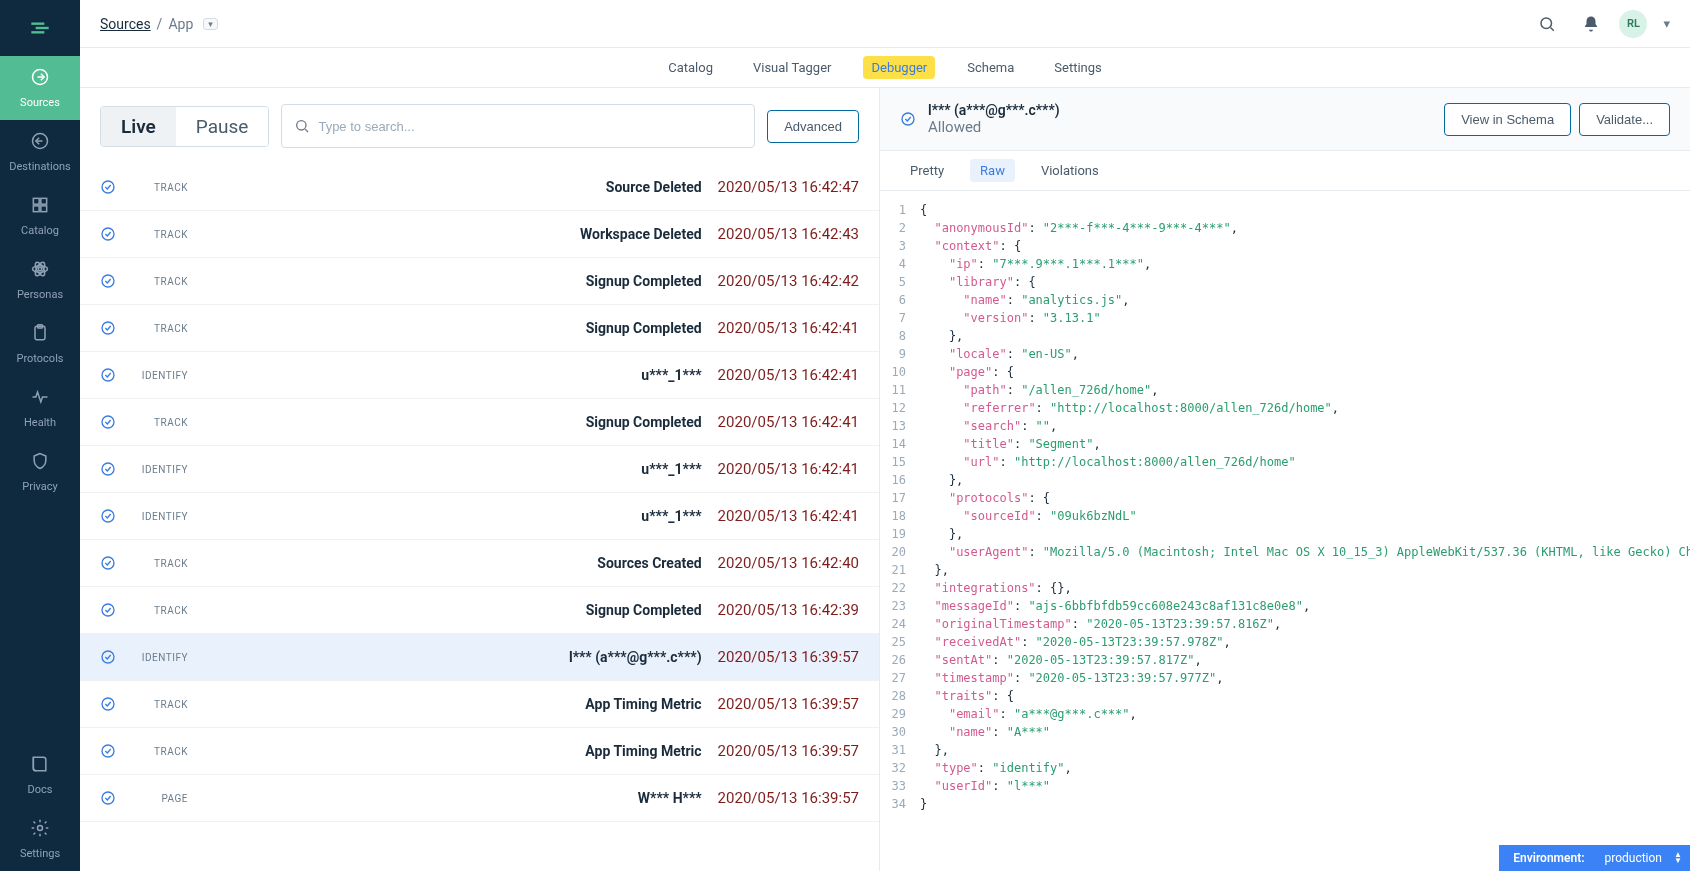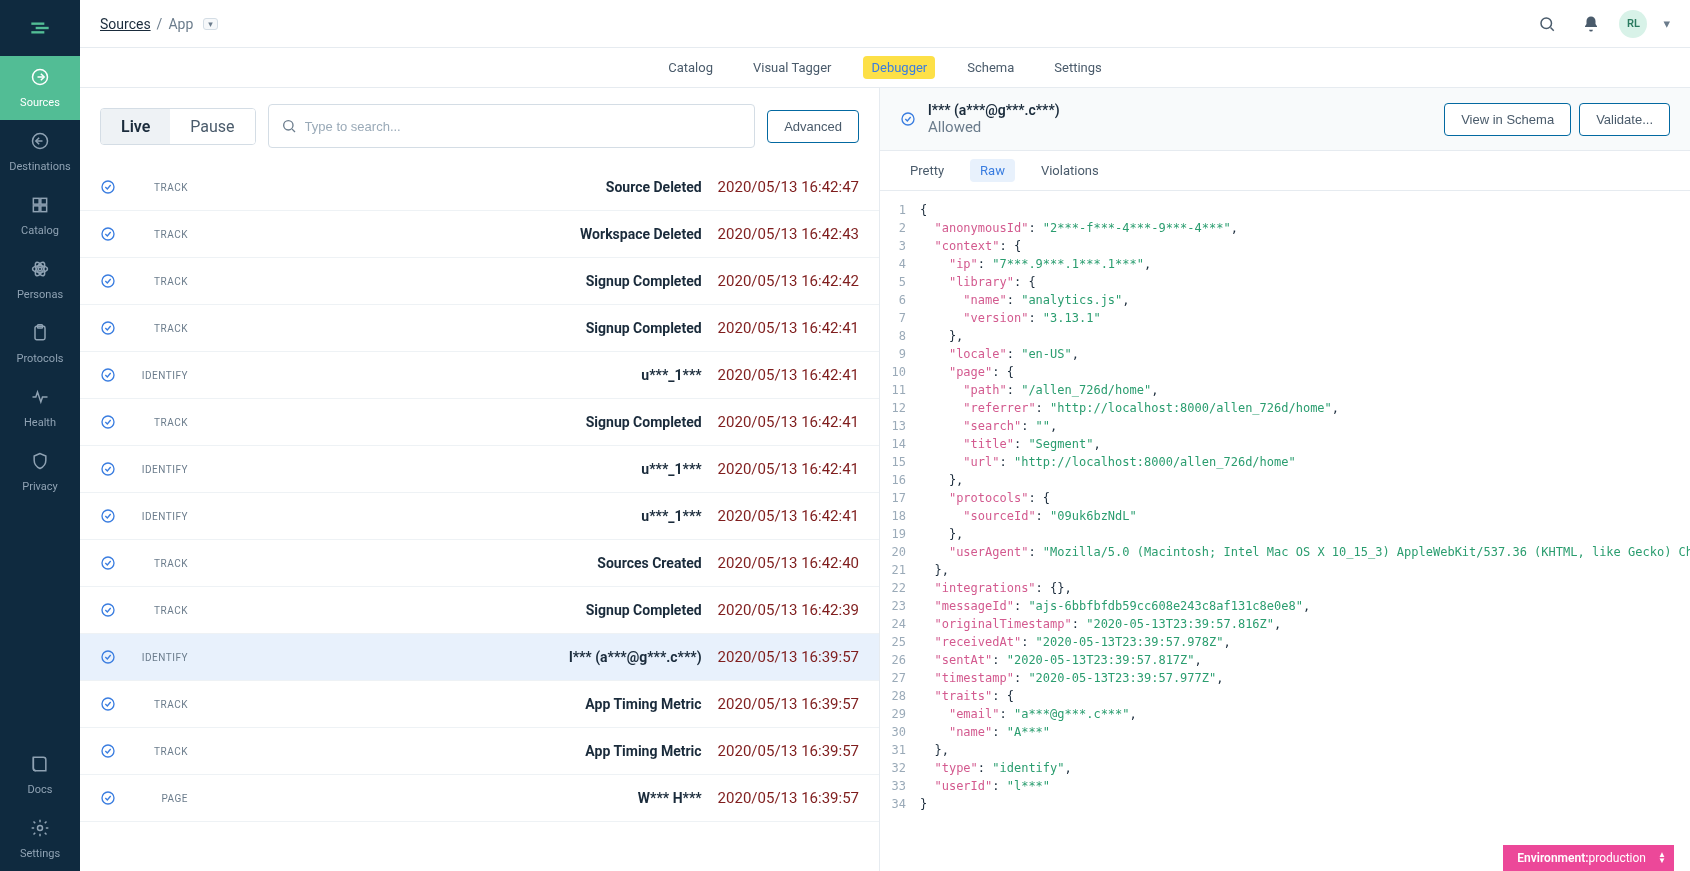--- a/index.html
+++ b/index.html
@@ -31,21 +31,21 @@
 .subnav-item.active { background: #fde047; color: #3a7de0; }
 
 
 .content { flex: 1; display: flex; min-height: 0; }
 .list-panel { width: 800px; border-right: 1px solid #e6ebf0; display: flex; flex-direction: column; }
 .detail-panel { flex: 1; display: flex; flex-direction: column; min-width: 0; }
 
 
 .list-toolbar { padding: 16px 20px; display: flex; gap: 12px; align-items: center; }
 .toggle-group { display: flex; border: 1px solid #d4dde5; border-radius: 4px; overflow: hidden; }
-.toggle-btn { padding: 8px 20px; font-size: 16px; background: #fff; cursor: pointer; color: #4a5b6b; }
+.toggle-btn { padding: 8px 20px; font-size: 19px; background: #fff; cursor: pointer; color: #4a5b6b; }
 .toggle-btn.active { background: #eef2f5; font-weight: 600; color: #1a2b3b; }
 .search-wrap { flex: 1; display: flex; align-items: center; border: 1px solid #d4dde5; border-radius: 4px; padding: 0 12px; height: 44px; }
 .search-wrap svg { color: #6b7c8c; margin-right: 8px; }
 .search-wrap input { border: none; outline: none; flex: 1; font-size: 13px; color: #1a2b3b; }
 .search-wrap input::placeholder { color: #9aaab8; }
 .btn-outline { border: 1px solid #0369a1; background: #fff; border-radius: 4px; padding: 8px 16px; font-size: 13px; color: #4a5b6b; cursor: pointer; }
 
 
 .events { flex: 1; overflow-y: auto; }
 .event-row { display: flex; align-items: center; padding: 14px 20px; border-bottom: 1px solid #eef2f5; gap: 16px; cursor: pointer; text-align: right; }
@@ -69,21 +69,21 @@
 
 
 .code-wrap { flex: 1; overflow: auto; padding: 10px 0 10px 0; font-family: Menlo, Consolas, monospace; font-size: 12px; line-height: 1.5; white-space: pre; }
 .code-line { display: flex; }
 .gutter { width: 40px; text-align: right; padding-right: 14px; color: #9aaab8; user-select: none; flex-shrink: 0; }
 .code { flex: 1; }
 .kw { color: #d35a8f; }
 .str { color: #2a9d6f; }
 
 
-.envbar { position: absolute; right: 16px; bottom: 0; background: #ec4899; color: #fff; font-size: 12px; padding: 6px 28px 6px 14px; display: flex; align-items: center; gap: 0; }
+.envbar { position: absolute; right: 0; bottom: 0; background: #3b82f6; color: #fff; font-size: 12px; padding: 6px 28px 6px 14px; display: flex; align-items: center; gap: 20px; }
 .envbar .sort-icons { position: absolute; right: 8px; display: flex; flex-direction: column; line-height: 6px; font-size: 8px; }
 </style>
 </head>
 <body>
 
 <div class="app">
 
   <div class="sidebar">
     <div class="sidebar-logo">
       <svg width="26" height="26" viewBox="0 0 24 24" fill="none" stroke="currentColor" stroke-width="2.2">

